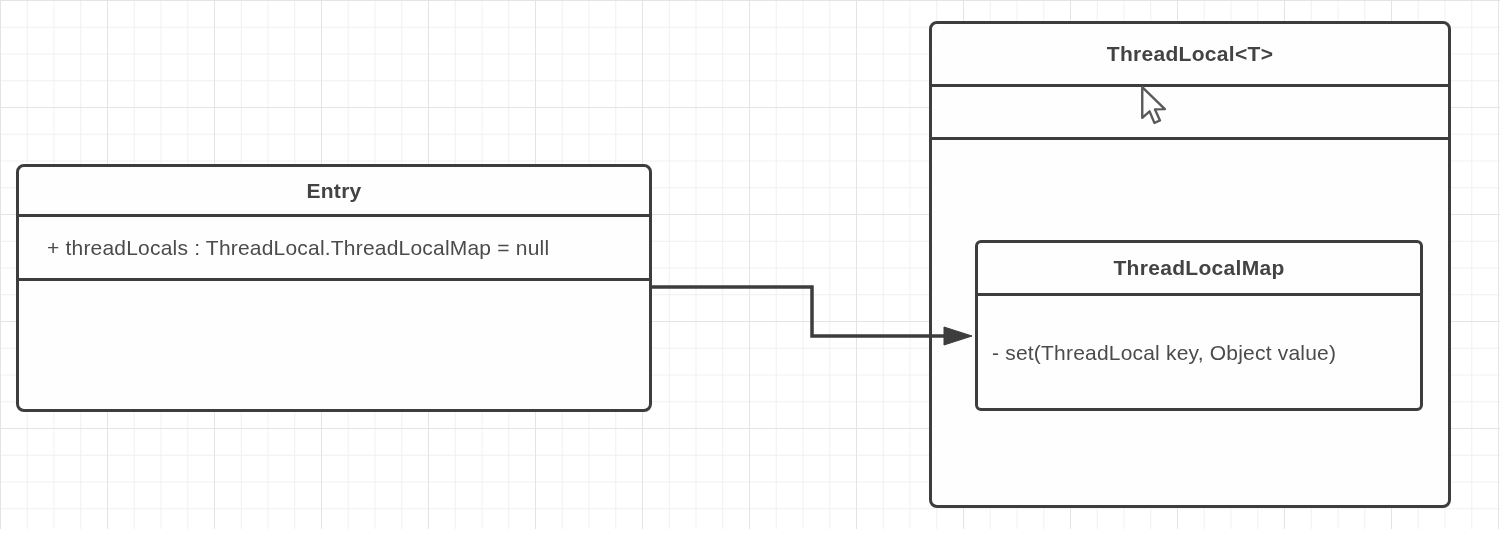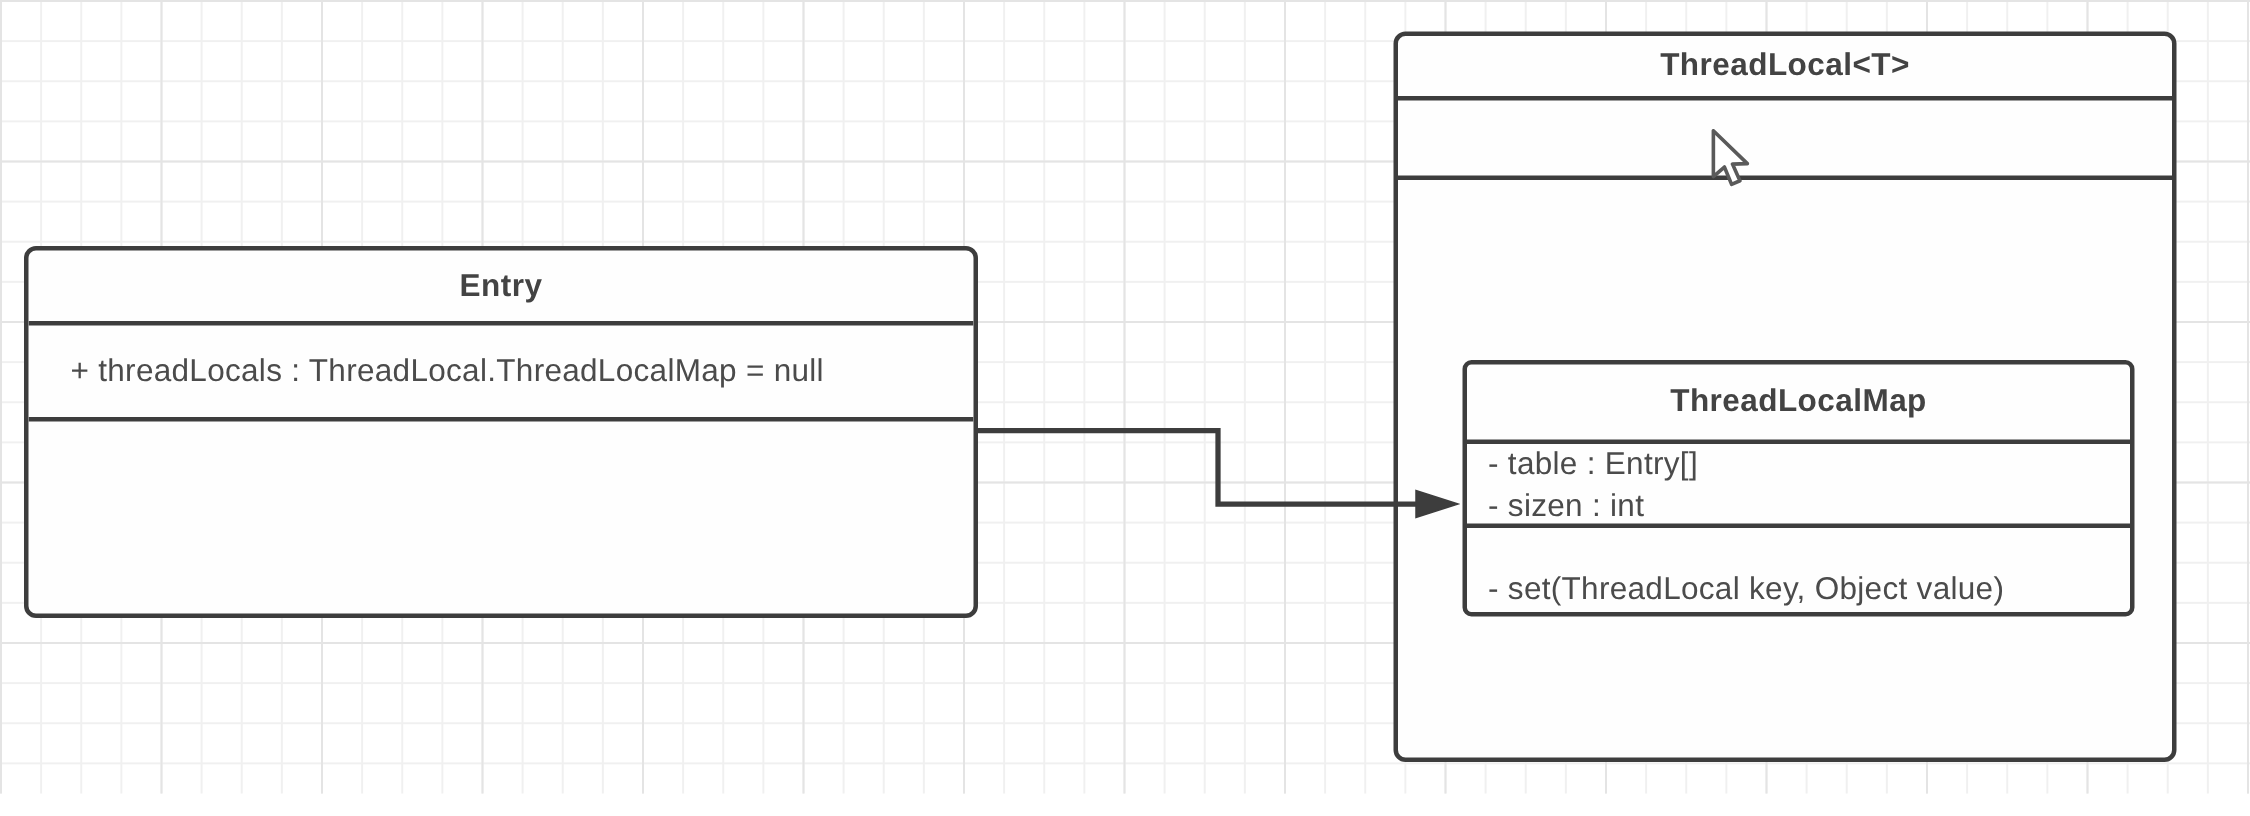--- a/index.html
+++ b/index.html
@@ -61,29 +61,29 @@
     letter-spacing: 0.2px;
   }
   .thread-box   { left: 16px;  top: 164px; width: 636px; height: 248px; }
   .tlocal-box   { left: 929px; top: 21px;  width: 522px; height: 487px; }
   .tlmap-box    { left: 975px; top: 240px; width: 448px; height: 171px; border-radius: 6px; }
 
   .thread-box .sec-title { height: 47px; }
   .thread-box .sec-attrs { height: 64px; display: flex; align-items: center; padding-left: 28px; }
   .thread-box .sec-empty { flex: 1 1 auto; }
 
-  .tlocal-box .sec-title   { height: 40px; }
+  .tlocal-box .sec-title   { height: 60px; }
   .tlocal-box .sec-empty   { height: 53px; }
   .tlocal-box .sec-methods { flex: 1 1 auto; padding: 7px 10px 0 12px; }
 
   .tlmap-box .sec-title   { height: 50px; }
   .tlmap-box .sec-attrs   { height: 56px; padding-left: 14px; }
   .tlmap-box .sec-methods { flex: 1 1 auto; padding: 26px 8px 0 14px; }
   .tlmap-box .uml-line    { line-height: 28px; }
-  .tlmap-box .sec-methods .uml-line { line-height: 29px; }
+  .tlmap-box .sec-methods .uml-line { line-height: 29px; margin-top: 16px; }
 
   .overlay {
     position: absolute;
     left: 0; top: 0;
     pointer-events: none;
   }
 </style>
 </head>
 <body>
 
@@ -101,24 +101,20 @@
 
   <div class="uml-class tlocal-box">
     <div class="sec sec-title uml-title">ThreadLocal&lt;T&gt;</div>
     <div class="sec sec-empty"></div>
     <div class="sec sec-methods">
     </div>
   </div>
 
   <div class="uml-class tlmap-box">
     <div class="sec sec-title uml-title">ThreadLocalMap</div>
-    <div class="sec sec-attrs">
-      <div class="uml-line">- table : Entry[]</div>
-      <div class="uml-line">- sizen : int</div>
-    </div>
     <div class="sec sec-methods">
       <div class="uml-line">- set(ThreadLocal key, Object value)</div>
     </div>
   </div>
 
   <svg class="overlay" width="1500" height="544" viewBox="0 0 1500 544">
     <polyline points="652,287 812,287 812,336 948,336" fill="none" stroke="#3d3d3d" stroke-width="3.5"></polyline>
     <polygon points="972,336 944,327 944,345" fill="#3d3d3d" stroke="#3d3d3d" stroke-width="1"></polygon>
   </svg>
 

